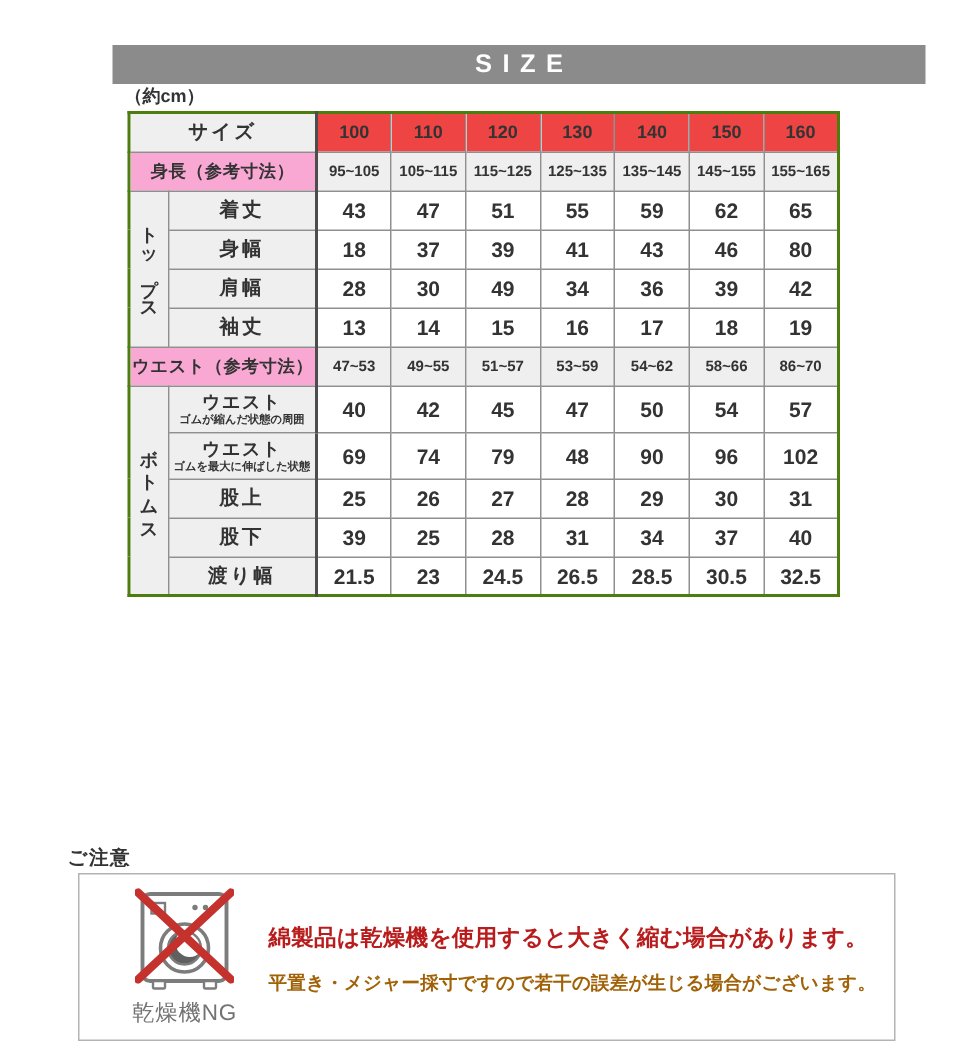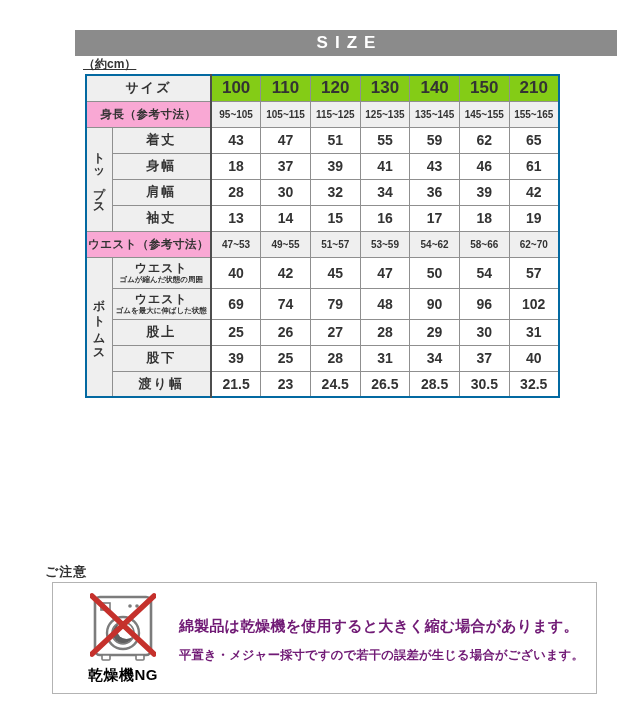--- a/index.html
+++ b/index.html
@@ -4,53 +4,53 @@
 <style>
   html,body{margin:0;padding:0;background:#fff;}
   #page{position:relative;width:640px;height:704px;background:#fff;overflow:hidden;
         font-family:"Liberation Sans","DejaVu Sans",sans-serif;color:#333;padding-left:36px;}
   .abs{position:absolute;}
 
   
   #size-bar{left:75px;top:30px;width:542px;height:26px;background:#8b8b8b;color:#fff;
             display:flex;align-items:center;justify-content:center;
             font-weight:bold;font-size:17px;letter-spacing:7px;text-indent:7px;}
-  #unit-note{left:83px;top:56px;font-size:12px;font-weight:bold;text-decoration:underline;}
+  #unit-note{left:83px;top:56px;font-size:12px;font-weight:bold;}
 
   
   #size-table{position:absolute;left:85px;top:74px;width:473px;border-collapse:collapse;
-              table-layout:fixed;text-align:center;border:2px solid #0369a1;}
+              table-layout:fixed;text-align:center;border:2px solid #4d7c0f;}
   #size-table td,#size-table th{border:1px solid #8f8f8f;padding:0;overflow:hidden;}
   #size-table tr{height:26px;}
   #size-table tr.tall{height:31px;}
   .lbl{font-size:13px;font-weight:bold;letter-spacing:2px;background:#efefef;}
   .lbl2{font-size:11.5px;font-weight:bold;letter-spacing:0.5px;background:#f9a8d4;}
   .num{font-size:14px;font-weight:bold;background:#fff;}
   .rng{font-size:10px;font-weight:bold;background:#efefef;letter-spacing:0;margin-top:12px;}
-  .szn{font-size:17px;font-weight:bold;background:#84cc16;}
+  .szn{font-size:12px;font-weight:bold;background:#ef4444;}
   .grp{background:#efefef;}
   .grp span{writing-mode:vertical-rl;text-orientation:upright;font-size:12px;font-weight:bold;
             letter-spacing:3px;line-height:1;}
   .sub{display:block;font-size:7.5px;font-weight:bold;letter-spacing:0;line-height:1.1;margin-top:1px;}
   .wlbl{display:block;font-size:12px;font-weight:bold;letter-spacing:1px;line-height:1.1;margin-top:2px;}
   tr.sec th,tr.sec td{border-top:2px solid #4d4d4d;}
   .vfirst{border-left:2px solid #4d4d4d !important;}
 
   
   #diagrams{left:0;top:396px;width:640px;height:168px;}
 
   
   #notice-heading{left:45px;top:563px;font-size:13px;font-weight:bold;letter-spacing:1px;}
   #notice-box{left:52px;top:582px;width:545px;height:112px;border:1px solid #b3b3b3;
               box-sizing:border-box;display:flex;align-items:center;padding:0 8px 0 26px;}
   #notice-icon-col{width:88px;text-align:center;flex:none;}
-  #dryer-ng-label{color:#000000;font-size:15px;font-weight:bold;letter-spacing:0.5px;margin-top:0px;}
+  #dryer-ng-label{color:#737373;font-size:15px;font-weight:normal;letter-spacing:0.5px;margin-top:0px;}
   #notice-text-col{flex:1;padding-left:12px;}
-  .red-line{color:#701a75;font-size:15px;font-weight:bold;line-height:1.8;letter-spacing:0.2px;}
-  .gray-line{color:#701a75;font-size:12.3px;font-weight:bold;margin-top:8px;letter-spacing:0.2px;}
+  .red-line{color:#b91c1c;font-size:15px;font-weight:bold;line-height:1.8;letter-spacing:0.2px;}
+  .gray-line{color:#a16207;font-size:12.3px;font-weight:bold;margin-top:8px;letter-spacing:0.2px;}
 </style>
 </head>
 <body>
 
 <div id="page">
 
   <div class="abs" id="size-bar">
     <span>SIZE</span>
   </div>
   <div class="abs" id="unit-note">（約cm）</div>
@@ -69,21 +69,21 @@
     </colgroup>
     <tbody>
         <tr>
       <th colspan="2" class="lbl">サイズ</th>
       <td class="szn vfirst">100</td>
       <td class="szn">110</td>
       <td class="szn">120</td>
       <td class="szn">130</td>
       <td class="szn">140</td>
       <td class="szn">150</td>
-      <td class="szn">210</td>
+      <td class="szn">160</td>
     </tr>
     <tr>
       <th colspan="2" class="lbl2">身長（参考寸法）</th>
       <td class="rng vfirst">95~105</td>
       <td class="rng">105~115</td>
       <td class="rng">115~125</td>
       <td class="rng">125~135</td>
       <td class="rng">135~145</td>
       <td class="rng">145~155</td>
       <td class="rng">155~165</td>
@@ -100,27 +100,27 @@
       <td class="num">65</td>
     </tr>
     <tr>
       <th class="lbl">身幅</th>
       <td class="num vfirst">18</td>
       <td class="num">37</td>
       <td class="num">39</td>
       <td class="num">41</td>
       <td class="num">43</td>
       <td class="num">46</td>
-      <td class="num">61</td>
+      <td class="num">80</td>
     </tr>
     <tr>
       <th class="lbl">肩幅</th>
       <td class="num vfirst">28</td>
       <td class="num">30</td>
-      <td class="num">32</td>
+      <td class="num">49</td>
       <td class="num">34</td>
       <td class="num">36</td>
       <td class="num">39</td>
       <td class="num">42</td>
     </tr>
     <tr>
       <th class="lbl">袖丈</th>
       <td class="num vfirst">13</td>
       <td class="num">14</td>
       <td class="num">15</td>
@@ -130,21 +130,21 @@
       <td class="num">19</td>
     </tr>
     <tr class="sec">
       <th colspan="2" class="lbl2">ウエスト（参考寸法）</th>
       <td class="rng vfirst">47~53</td>
       <td class="rng">49~55</td>
       <td class="rng">51~57</td>
       <td class="rng">53~59</td>
       <td class="rng">54~62</td>
       <td class="rng">58~66</td>
-      <td class="rng">62~70</td>
+      <td class="rng">86~70</td>
     </tr>
     <tr class="sec tall">
       <th rowspan="5" class="grp"><span>ボトムス</span></th>
       <th class="lbl" style="letter-spacing:0">
         <span class="wlbl">ウエスト</span>
         <span class="sub">ゴムが縮んだ状態の周囲</span>
       </th>
       <td class="num vfirst">40</td>
       <td class="num">42</td>
       <td class="num">45</td>

